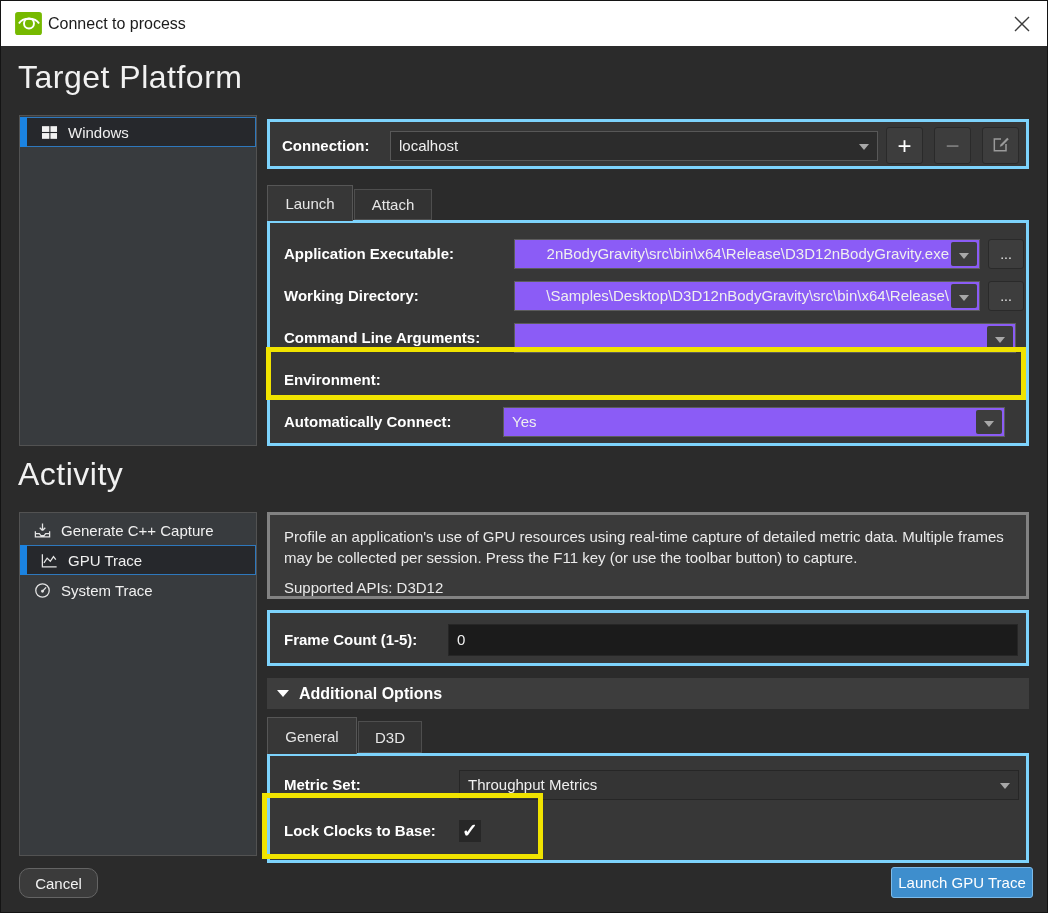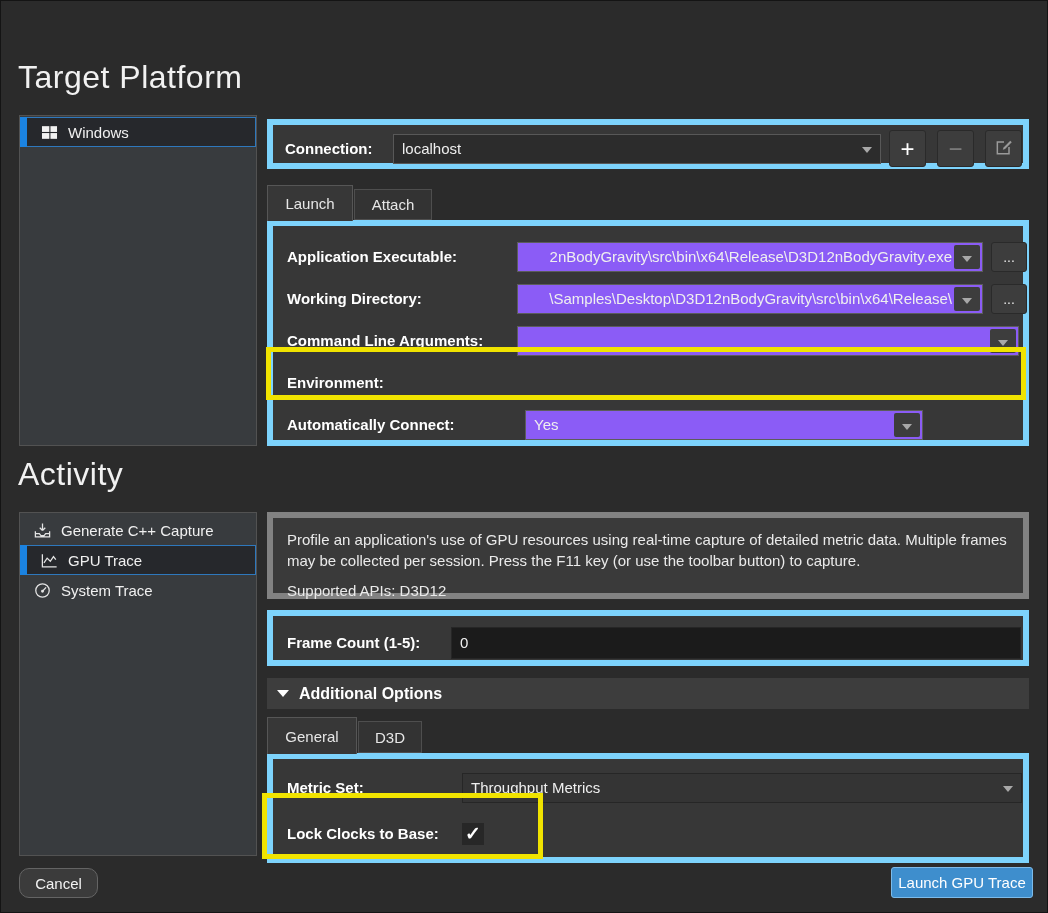--- a/index.html
+++ b/index.html
@@ -13,21 +13,21 @@
   .titlebar { position:absolute; left:0; top:0; width:100%; height:45px; background:#ffffff; }
   .nv-logo { position:absolute; left:14px; top:11px; width:27px; height:23px; }
   .win-title { position:absolute; left:47px; top:0; height:45px; line-height:45px;
     font-size:16px; color:#1b1b1b; }
   .close-btn { position:absolute; right:14px; top:12px; width:22px; height:22px; cursor:pointer; }
   
   .h1 { position:absolute; left:17px; font-size:32px; font-weight:400; color:#f1f1f1; letter-spacing:.5px; }
   .h1.tp { top:58px; }
   .h1.act { top:455px; }
   
-  .panel { position:absolute; background:#373737; border:6px solid #7dd3fc; }
+  .panel { position:absolute; background:#373737; border:3px solid #7dd3fc; }
   
   .sel-list { background:#383b3e; border:1px solid #525252; padding-top:1px; }
   .list-item { position:relative; height:30px; display:flex; align-items:center;
     padding-left:13px; font-size:15px; color:#f0f0f0; cursor:pointer; }
   .list-item .li-icon { width:19px; height:19px; margin-right:9px; color:#e4e4e4; flex:0 0 auto; }
   .list-item.selected { background:#26282c; border:1px solid #2e78bd; padding-left:12px; }
   .list-item.selected::before { content:""; position:absolute; left:-1px; top:-1px; bottom:-1px;
     width:7px; background:#1b83e1; }
   .list-item.selected .li-icon, .list-item.selected .li-label { margin-left:7px; }
   .list-item.selected .li-label { margin-left:0; }
@@ -82,20 +82,35 @@
     display:flex; align-items:center; justify-content:center; cursor:pointer; }
   .checkbox .check { color:#ffffff; font-size:19px; font-weight:700; line-height:22px; }
   
   .hl { position:absolute; border:5px solid #f0e300; pointer-events:none; z-index:6; }
 </style>
 </head>
 <body>
 
 <div class="win">
 
+  <div class="titlebar">
+    <span class="nv-logo">
+      <svg viewBox="0 0 28 24" width="27" height="23">
+        <rect x="0" y="0" width="28" height="24" rx="3" fill="#76b900"></rect>
+        <circle cx="14.5" cy="12" r="5.2" fill="none" stroke="#ffffff" stroke-width="2"></circle>
+        <path d="M4 12 C 8 5.5, 21 5.5, 25 12" fill="none" stroke="#ffffff" stroke-width="2"></path>
+      </svg>
+    </span>
+    <span class="win-title">Connect to process</span>
+    <span class="close-btn">
+      <svg viewBox="0 0 22 22" width="22" height="22">
+        <path d="M4 4 L18 18 M18 4 L4 18" stroke="#3c3c3c" stroke-width="1.4" fill="none"></path>
+      </svg>
+    </span>
+  </div>
 
   <div class="h1 tp">Target Platform</div>
 
   <div class="panel sel-list" style="left:18px; top:114px; width:238px; height:331px;">
     <div class="list-item selected">
       <span class="li-icon">
         <svg viewBox="0 0 24 24" width="19" height="19" fill="#f2f2f2">
           <rect x="2.5" y="4" width="9.3" height="7.3"></rect>
             <rect x="13.2" y="4" width="8.3" height="7.3"></rect>
           <rect x="2.5" y="12.7" width="9.3" height="7.3"></rect>
@@ -172,21 +187,21 @@
           </span>
       </div>
     </div>
 
     <div class="frow" style="top:142px;">
       <span class="lbl">Environment:</span>
     </div>
 
     <div class="frow" style="top:184px;">
       <span class="lbl">Automatically Connect:</span>
-      <div class="combo" style="left:252px; width:398px;text-align:right;">
+      <div class="combo" style="left:233px; width:502px;text-align:right;">
         <span class="val-clip">
             <span class="val">Yes</span>
           </span>
         <span class="dd">
             <span class="arr"></span>
           </span>
       </div>
     </div>
   </div>
 

